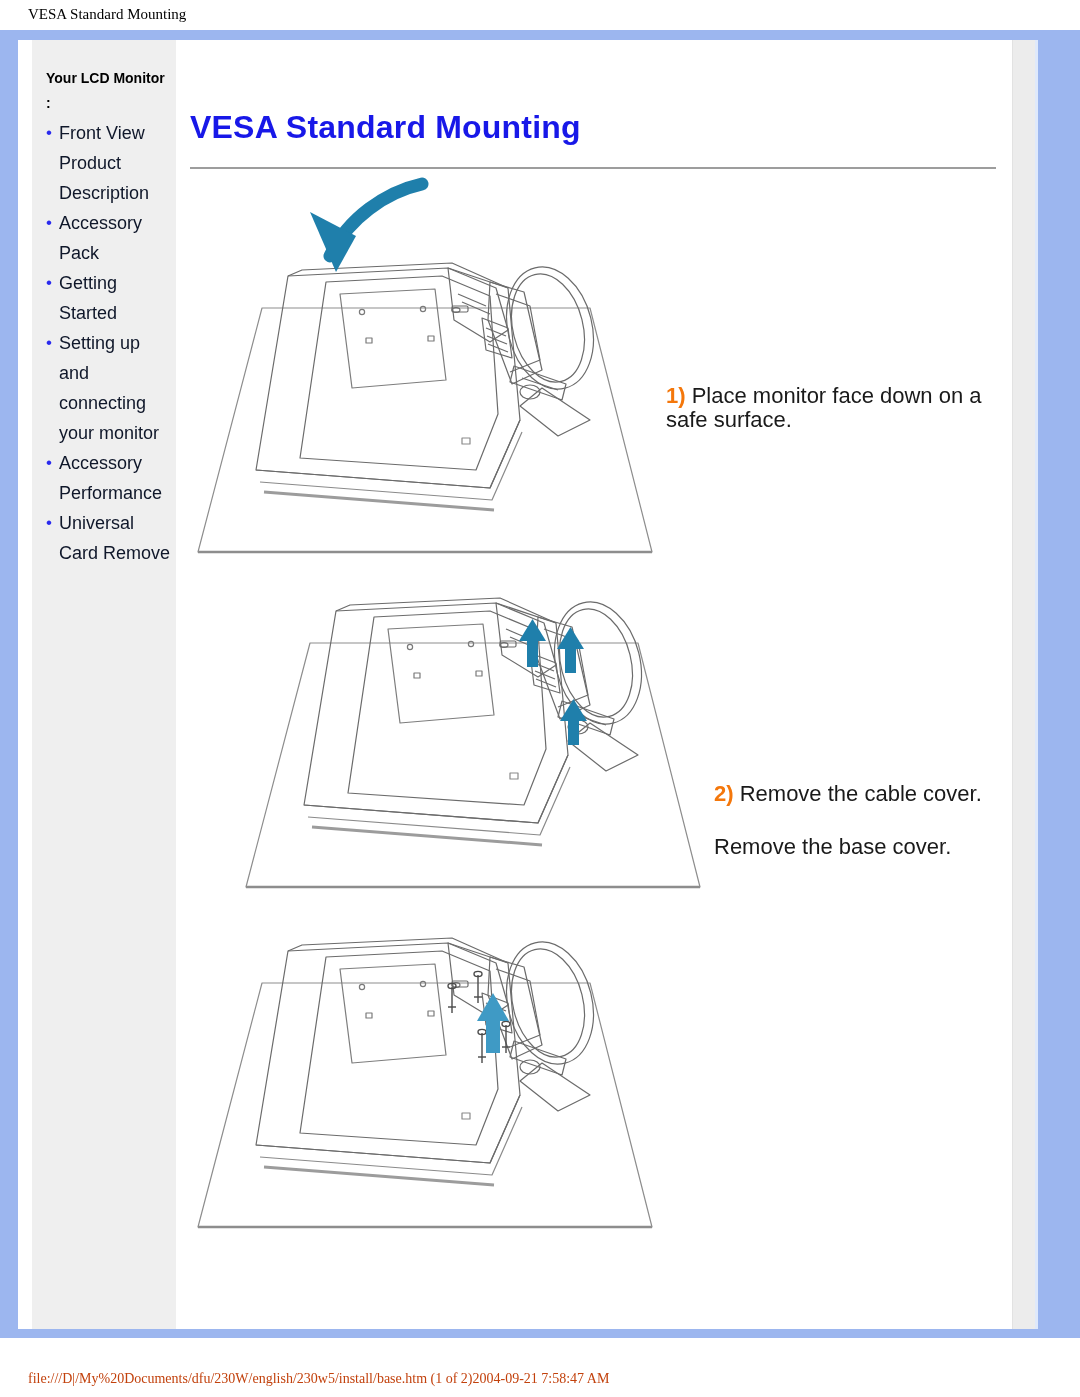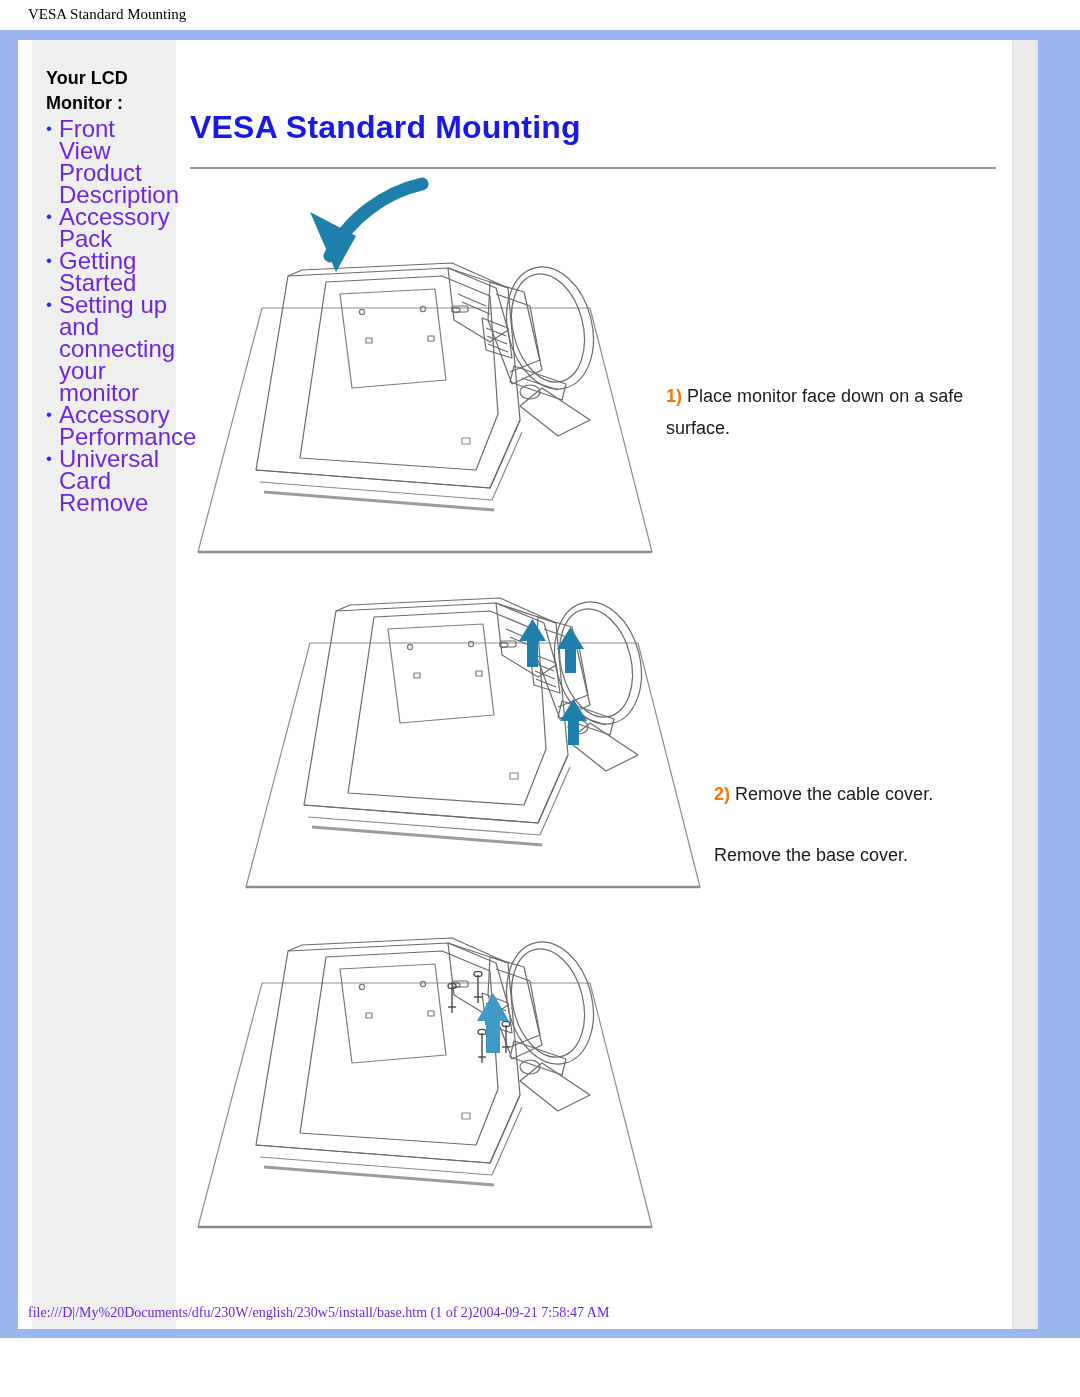--- a/index.html
+++ b/index.html
@@ -9,23 +9,23 @@
     font-family:"Liberation Sans", sans-serif;
   }
 
   
   .page-header{
     position:absolute;left:28px;top:6px;
     font-family:"Liberation Serif", serif;
     font-size:15px;color:#000;white-space:nowrap;
   }
   .page-footer{
-    position:absolute;left:28px;top:1305px;
+    position:absolute;left:28px;top:1371px;
     font-family:"Liberation Serif", serif;
-    font-size:14px;color:#6d28d9;white-space:nowrap;
+    font-size:14px;color:#c2410c;white-space:nowrap;
   }
 
   
   .doc-frame{
     position:absolute;left:0;top:30px;width:1080px;height:1308px;
     background:#9cb6ef;
   }
   .doc-inner{
     position:absolute;left:18px;top:10px;
     width:1020px;height:1289px;
@@ -39,27 +39,27 @@
     border-right:3px solid #dfe9fb;
   }
 
   
   .sidebar{
     position:absolute;left:14px;top:0px;width:144px;height:1289px;
     background:#efefef;
   }
   .sidebar-inner{padding:26px 4px 0 14px;}
   .sidebar-title{
-    font-size:18px;font-weight:bold;color:#000;
+    font-size:14px;font-weight:bold;color:#000;
     line-height:25px;margin:0 0 2px 0;
   }
   .nav-list{list-style:none;margin:0;padding:0;}
   .nav-item{
     position:relative;padding-left:13px;
-    font-size:24px;line-height:22px;color:#6d28d9;
+    font-size:18px;line-height:30px;color:#0f172a;
     margin:0;
   }
   .nav-item::before{
     content:"\2022";position:absolute;left:0;top:0;
     color:#2a2aee;font-size:17px;
   }
 
   
   .content{
     position:absolute;left:158px;top:0;width:840px;height:1289px;
@@ -78,21 +78,21 @@
   .step-row{position:absolute;left:0;width:840px;}
   .step-row.r1{top:130px;height:400px;}
   .step-row.r2{top:545px;height:330px;margin-left:48px;}
   .step-row.r3{top:885px;height:370px;}
 
   .figure{position:absolute;left:14px;top:0;width:470px;}
   .figure svg{display:block;}
 
   .step-text{
     position:absolute;left:490px;
-    font-size:18px;line-height:32px;color:#1a1a1a;
+    font-size:22px;line-height:24px;color:#1a1a1a;
     width:350px;
   }
   .step-row.r1 .step-text{top:192px;}
   .step-row.r2 .step-text{top:175px;}
   .step-row.r3 .step-text{top:148px;}
   .step-num{color:#f4770b;font-weight:bold;}
   .step-sub{margin-top:29px;display:block;}
 </style>
 </head>
 <body>

